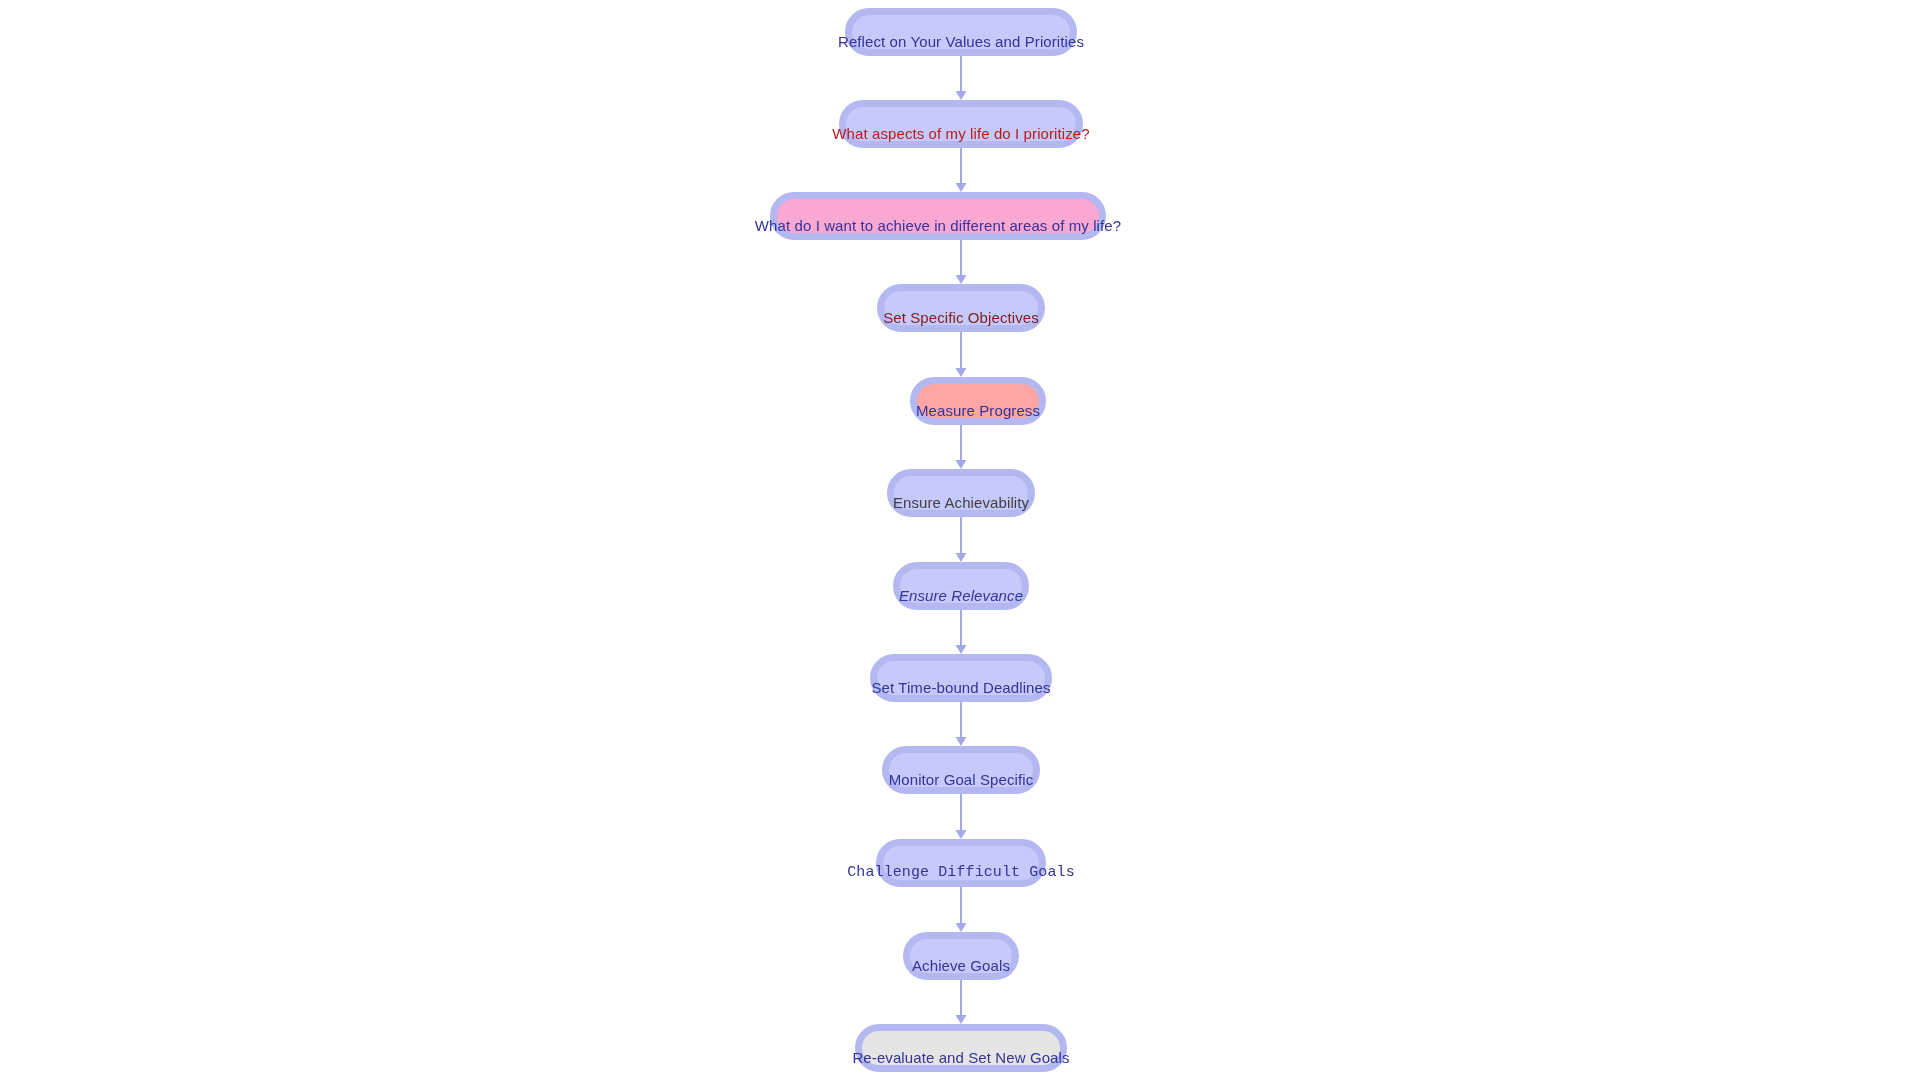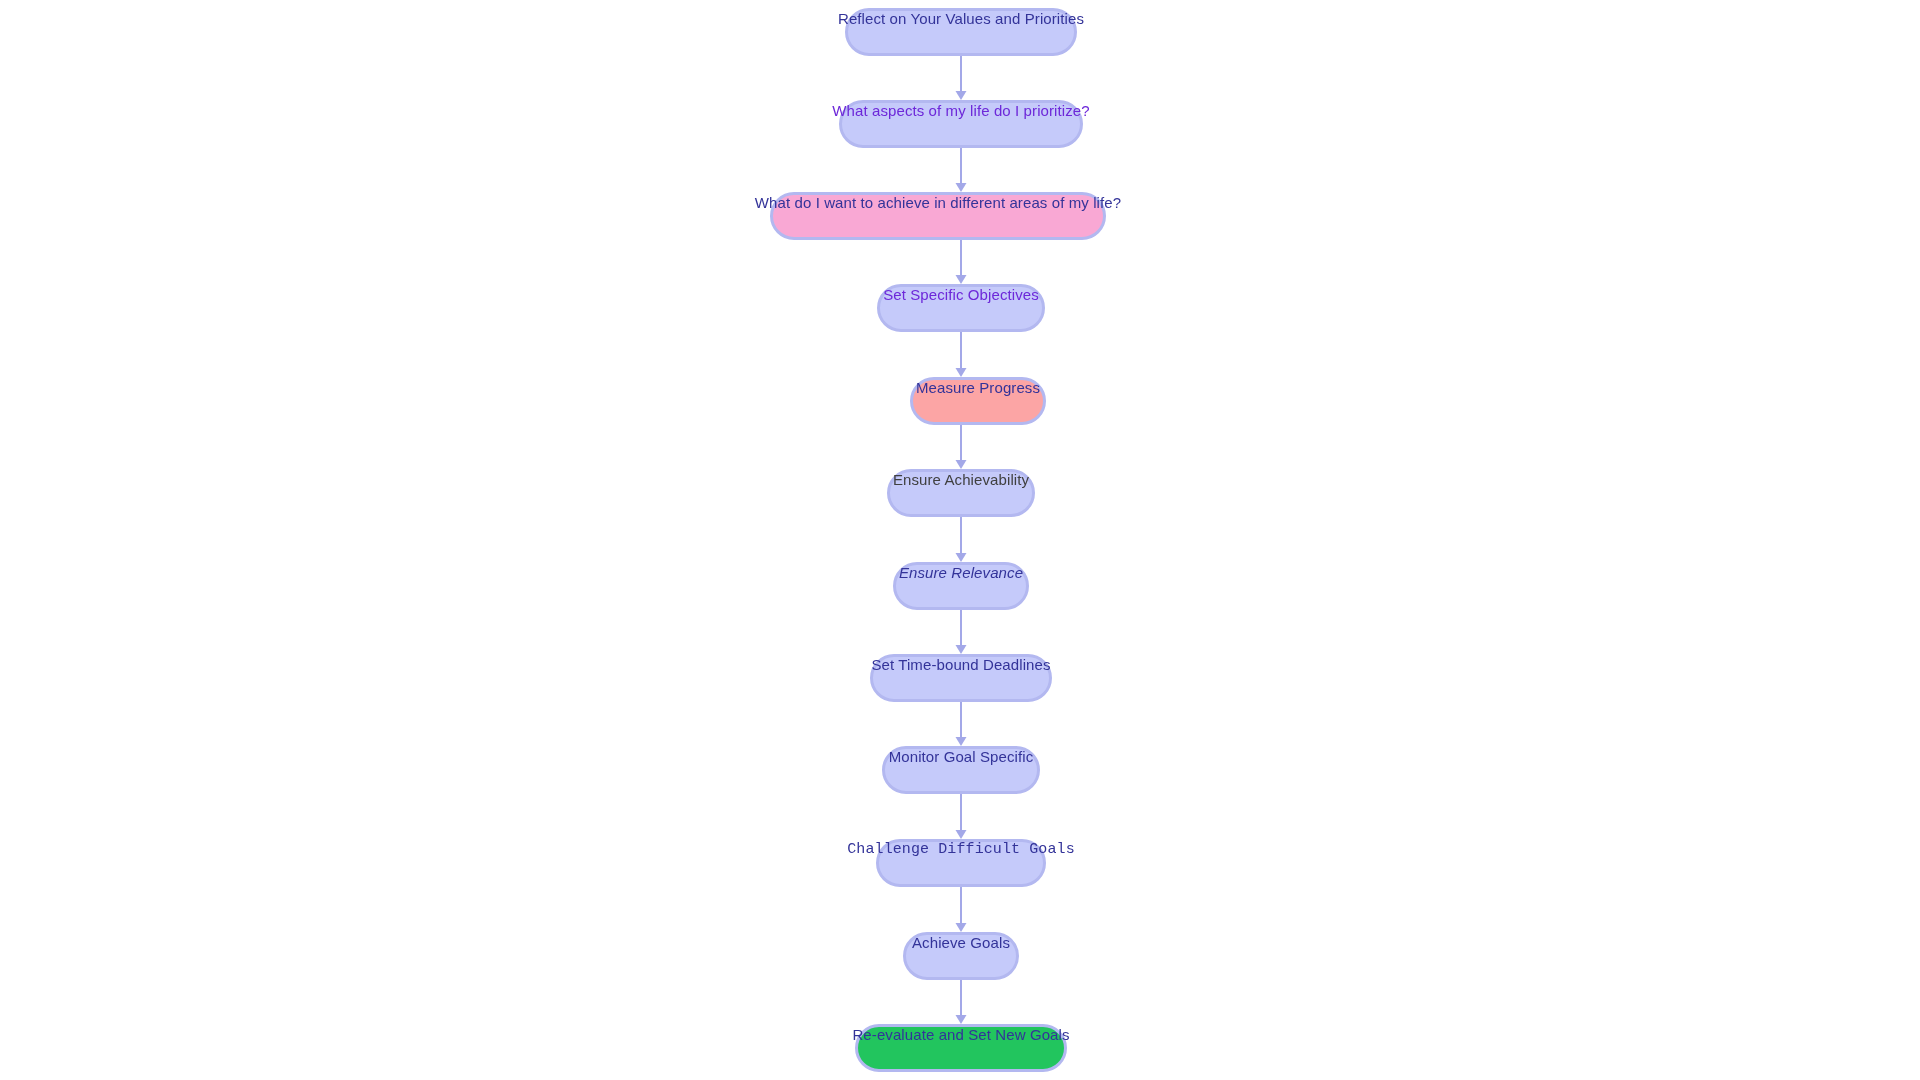--- a/index.html
+++ b/index.html
@@ -32,25 +32,25 @@
     pointer-events: none;
   }
 
   
   .node {
     position: absolute;
     box-sizing: border-box;
     height: 48px;
     transform: translateX(-50%);
     display: flex;
-    align-items: flex-start;
+    align-items: flex-end;
     justify-content: center;
     border-radius: 24px;
     background: #c5cafa;
-    border: 3px solid #ec4899;
+    border: 7px solid #ec4899;
     white-space: nowrap;
   }
   .node-label {
     font-size: 15px;
     line-height: 1;
     color: #333399;
     letter-spacing: 0.1px;
     padding: 0 26px;
     user-select: none;
   }
@@ -105,27 +105,27 @@
         <line x1="961" y1="980" x2="961" y2="1016" stroke="#a3a8e8" stroke-width="2"></line>
         <polygon points="955.5,1015 966.5,1015 961,1024" fill="#a3a8e8"></polygon>
       </g>
     </svg>
 
   <div id="node-layer">
       <div class="node" style="left: 961px; top: 8px; width: 232px; background: rgb(197, 202, 250); border-color: rgb(179, 184, 240);">
         <span class="node-label" style="color: rgb(51, 51, 153);">Reflect on Your Values and Priorities</span>
       </div>
       <div class="node" style="left: 961px; top: 100px; width: 244px; background: rgb(197, 202, 250); border-color: rgb(179, 184, 240);">
-        <span class="node-label" style="color: #6d28d9;">What aspects of my life do I prioritize?</span>
+        <span class="node-label" style="color: #b91c1c;">What aspects of my life do I prioritize?</span>
       </div>
       <div class="node" style="left: 938px; top: 192px; width: 336px; background: #f9a8d4; border-color: rgb(179, 184, 240);">
         <span class="node-label" style="color: rgb(51, 51, 153);">What do I want to achieve in different areas of my life?</span>
       </div>
       <div class="node" style="left: 961px; top: 284px; width: 168px; background: rgb(197, 202, 250); border-color: rgb(179, 184, 240);">
-        <span class="node-label" style="color: #6d28d9;">Set Specific Objectives</span>
+        <span class="node-label" style="color: #7f1d1d;">Set Specific Objectives</span>
       </div>
       <div class="node" style="left: 978px; top: 377px; width: 136px; background: #fca5a5; border-color: rgb(179, 184, 240);">
         <span class="node-label" style="color: rgb(51, 51, 153);">Measure Progress</span>
       </div>
       <div class="node" style="left: 961px; top: 469px; width: 148px; background: rgb(197, 202, 250); border-color: rgb(179, 184, 240);">
         <span class="node-label" style="color: #404040;">Ensure Achievability</span>
       </div>
       <div class="node" style="left: 961px; top: 562px; width: 136px; background: rgb(197, 202, 250); border-color: rgb(179, 184, 240); font-style: italic;">
         <span class="node-label" style="color: rgb(51, 51, 153);">Ensure Relevance</span>
       </div>
@@ -134,18 +134,18 @@
       </div>
       <div class="node" style="left: 961px; top: 746px; width: 158px; background: rgb(197, 202, 250); border-color: rgb(179, 184, 240);">
         <span class="node-label" style="color: rgb(51, 51, 153);">Monitor Goal Specific</span>
       </div>
       <div class="node" style="left: 961px; top: 839px; width: 170px; background: rgb(197, 202, 250); border-color: rgb(179, 184, 240);">
         <span class="node-label" style="color: rgb(51, 51, 153); font-family: Liberation Mono, monospace;">Challenge Difficult Goals</span>
       </div>
       <div class="node" style="left: 961px; top: 932px; width: 116px; background: rgb(197, 202, 250); border-color: rgb(179, 184, 240);">
         <span class="node-label" style="color: rgb(51, 51, 153);">Achieve Goals</span>
       </div>
-      <div class="node" style="left: 961px; top: 1024px; width: 212px; background: #22c55e; border-color: rgb(179, 184, 240);">
+      <div class="node" style="left: 961px; top: 1024px; width: 212px; background: #e5e5e5; border-color: rgb(179, 184, 240);">
         <span class="node-label" style="color: rgb(51, 51, 153);">Re-evaluate and Set New Goals</span>
       </div>
     </div>
 
 </div>
 
 </body></html>

